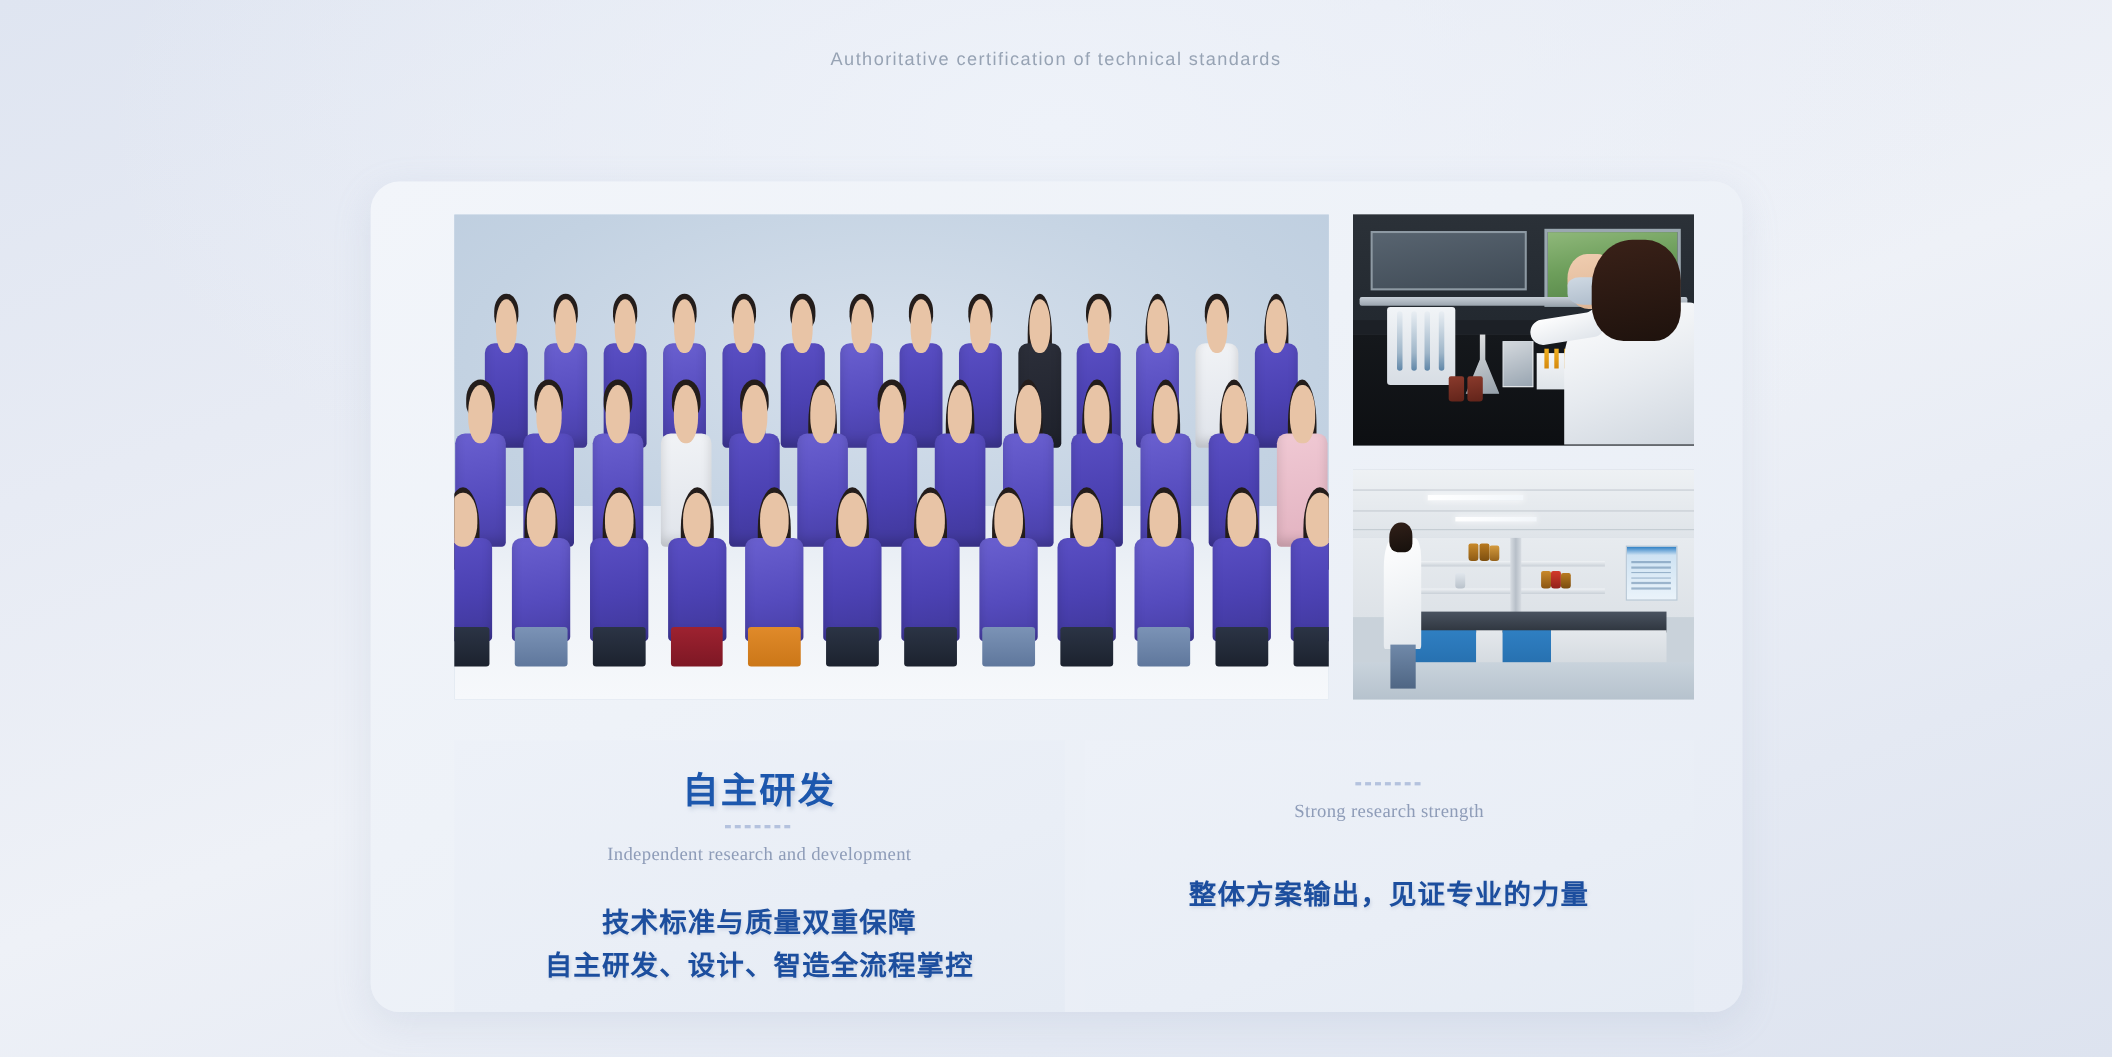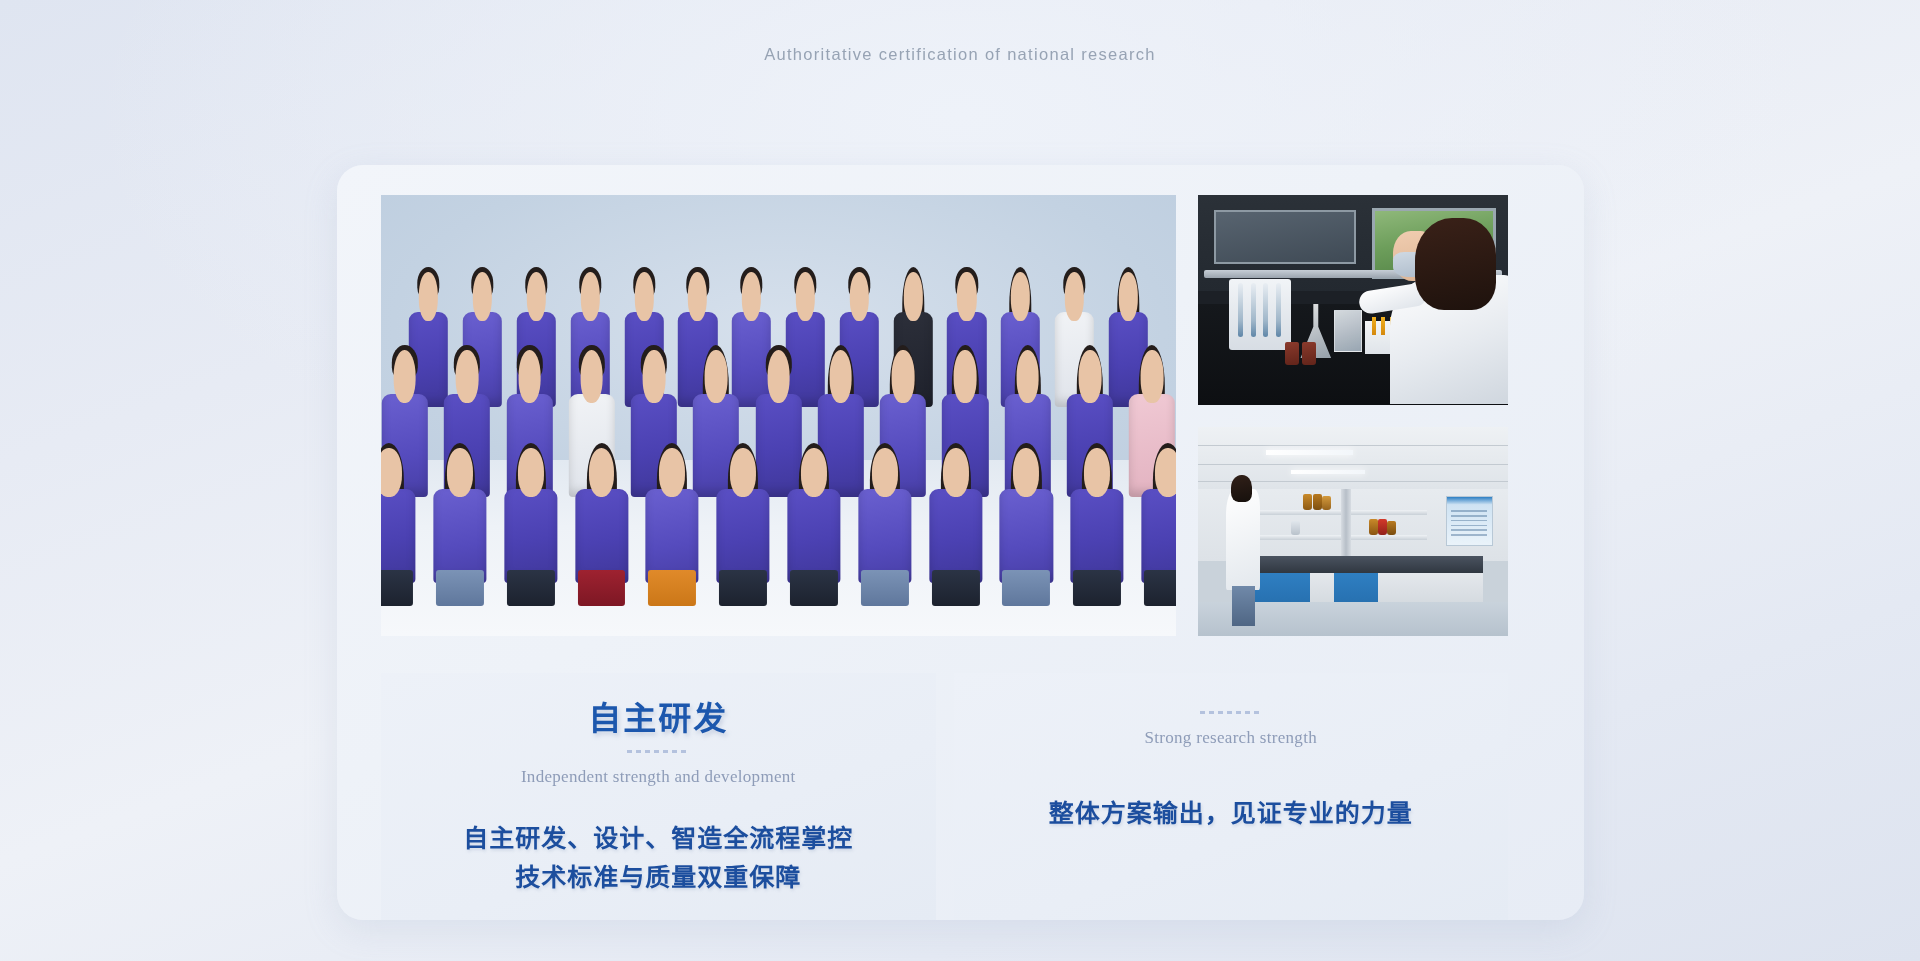--- a/index.html
+++ b/index.html
@@ -55,21 +55,21 @@
     top: 165px;
     width: 1247px;
     height: 755px;
     background: linear-gradient(150deg, #f2f5fa 0%, #eef2f8 42%, #e7ecf5 100%);
     border-radius: 26px;
     box-shadow: 0 10px 34px rgba(150,165,195,0.18);
   }
 
   .panel-inner {
     position: absolute;
-    left: 44px;
+    left: 76px;
     top: 30px;
     width: 1127px;
     height: 695px;
   }
 
   
   .media-row {
     position: absolute;
     left: 0;
     top: 0;
@@ -290,21 +290,21 @@
     text-shadow: 1px 2px 3px rgba(150,165,195,0.3);
     font-family: "DejaVu Serif", "Liberation Serif", serif;
   }
   .card-desc .ln { display: block; }
   .card.right .card-desc { margin-top: 47px; }
 </style>
 </head>
 <body>
 
 <div class="header">
-  <div class="sub-title">Authoritative certification of national research</div>
+  <div class="sub-title">Authoritative certification of technical standards</div>
 </div>
 
 <div class="panel">
   <div class="panel-inner">
 
     <div class="media-row">
 
       <div class="photo-main">
         <div class="gp-backdrop"></div>
         <div class="gp-floor"></div>
@@ -586,24 +586,24 @@
         </div>
 
       </div>
     </div>
 
     <div class="cards">
 
       <div class="card left">
         <div class="card-title">自主研发</div>
         <div class="card-dots"></div>
-        <div class="card-en">Independent strength and development</div>
+        <div class="card-en">Independent research and development</div>
         <div class="card-desc">
+          <span class="ln">技术标准与质量双重保障</span>
           <span class="ln">自主研发、设计、智造全流程掌控</span>
-          <span class="ln">技术标准与质量双重保障</span>
         </div>
       </div>
 
       <div class="card right">
         <div class="card-dots"></div>
         <div class="card-en">Strong research strength</div>
         <div class="card-desc">
           <span class="ln">整体方案输出，见证专业的力量</span>
         </div>
       </div>

